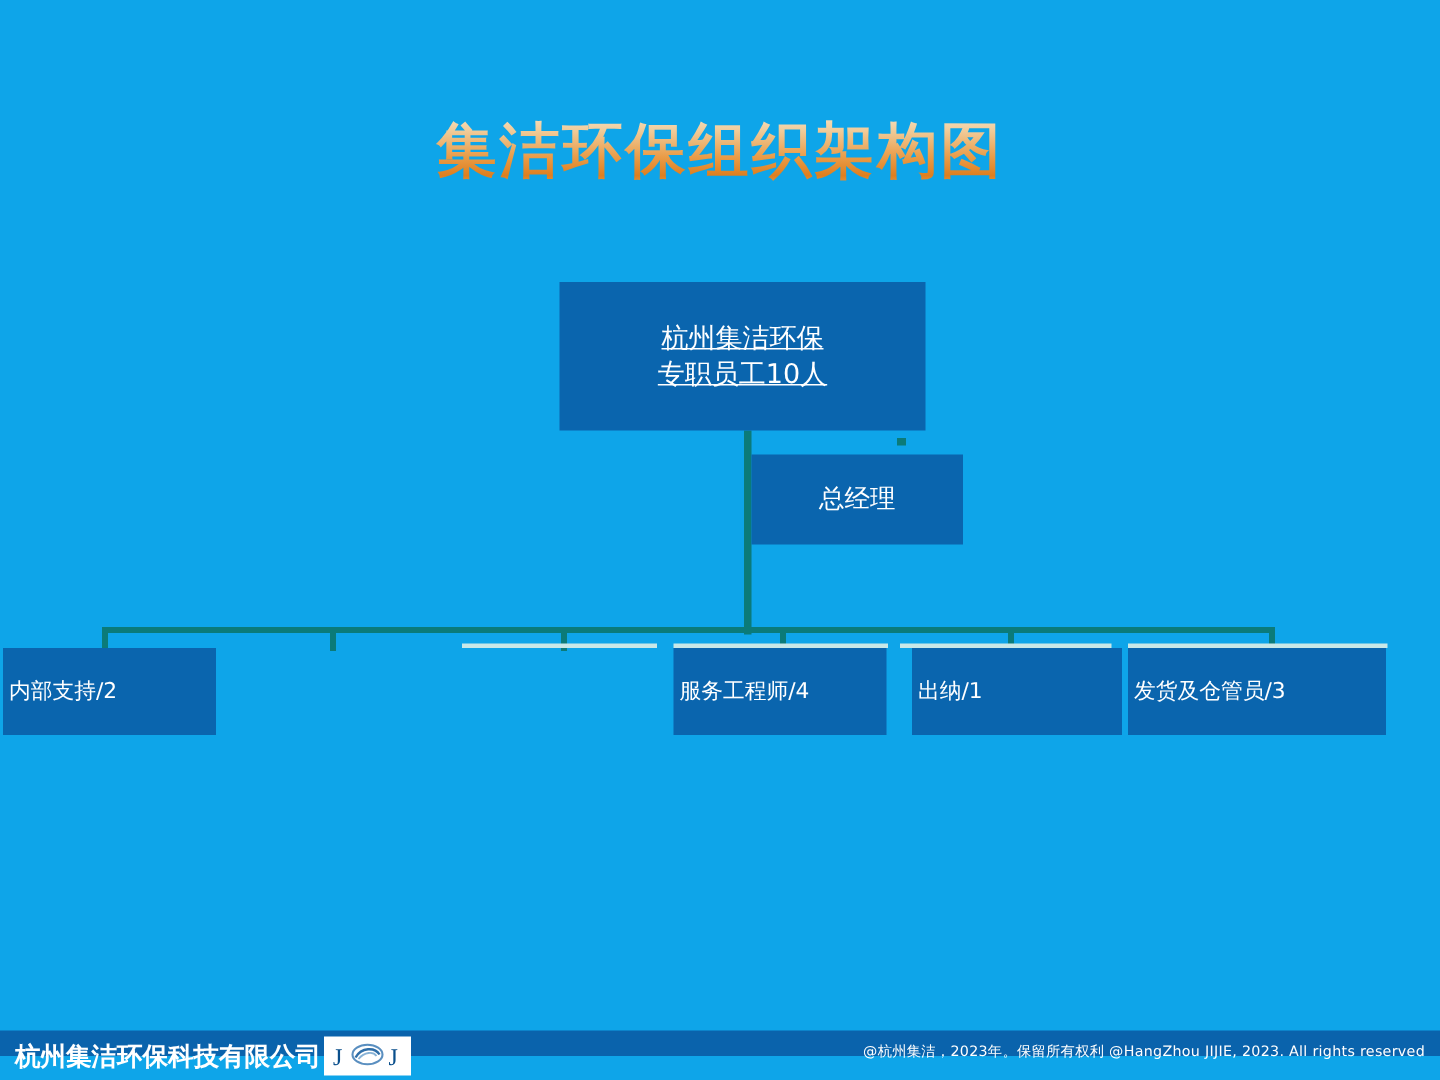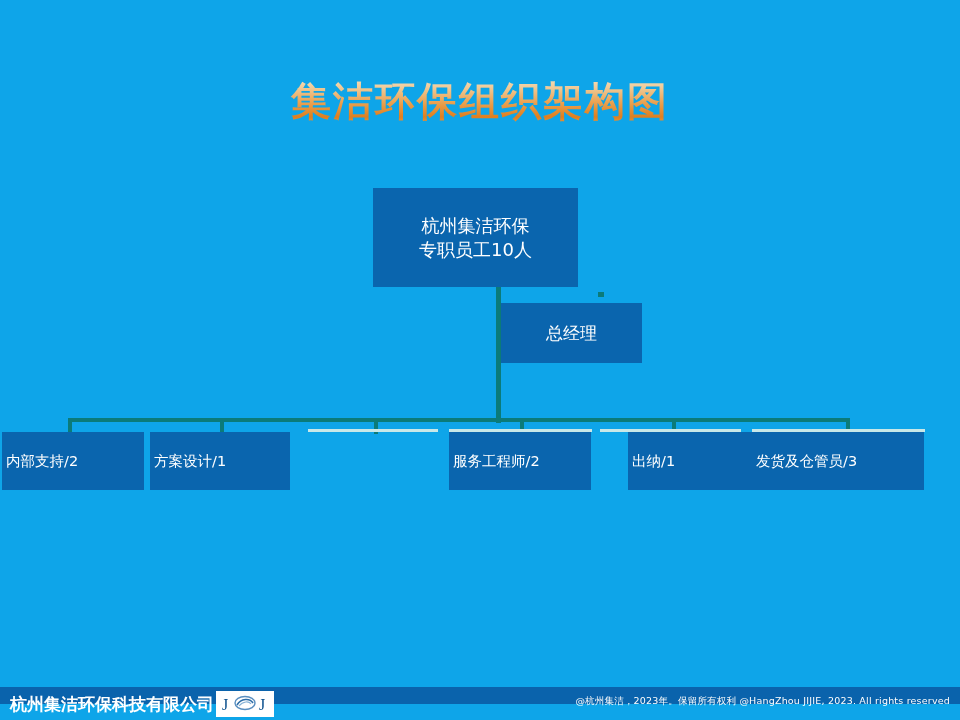--- a/index.html
+++ b/index.html
@@ -69,23 +69,24 @@
     justify-content: center;
     text-align: center;
     line-height: 1.3;
     font-size: 16px;
   }
   .node .node-label { display: block; white-space: pre-line; }
 
   #node-root {
     left: 373px;
     top: 188px;
-    width: 205px;
+    width: 244px;
     height: 99px;
     font-size: 18px;
+    text-decoration: underline;
   }
   #node-gm {
     left: 501px;
     top: 303px;
     width: 141px;
     height: 60px;
     font-size: 17px;
   }
 
   .leaf {
@@ -93,21 +94,21 @@
     height: 58px;
     font-size: 14.5px;
     justify-content: flex-start;
     padding-left: 4px;
     text-align: left;
   }
   #leaf-0 { left: 2px;   width: 142px; }
   #leaf-1 { left: 150px; width: 140px; }
   #leaf-2 { left: 308px; width: 128px; border-left: 3px solid #bfe4e4; }
   #leaf-3 { left: 449px; width: 142px; }
-  #leaf-4 { left: 628px; width: 140px; }
+  #leaf-4 { left: 608px; width: 140px; }
   #leaf-5 { left: 752px; width: 172px; }
 
   
   .conn {
     position: absolute;
     background: #0b7b79;
   }
   
   #conn-trunk {
     left: 496px;
@@ -222,25 +223,22 @@
 专职员工10人</span>
   </div>
 
   <div class="node" id="node-gm">
     <span class="node-label">总经理</span>
   </div>
 
   <div class="node leaf" id="leaf-0">
     <span class="node-label">内部支持/2</span>
   </div>
-  <div class="node leaf" id="leaf-1">
-    <span class="node-label">方案设计/1</span>
-  </div>
   <div class="node leaf" id="leaf-3">
-    <span class="node-label">服务工程师/2</span>
+    <span class="node-label">服务工程师/4</span>
   </div>
   <div class="node leaf" id="leaf-4">
     <span class="node-label">出纳/1</span>
   </div>
   <div class="node leaf" id="leaf-5">
     <span class="node-label">发货及仓管员/3</span>
   </div>
 
   <div id="footer">
     <div id="footer-company">杭州集洁环保科技有限公司</div>

